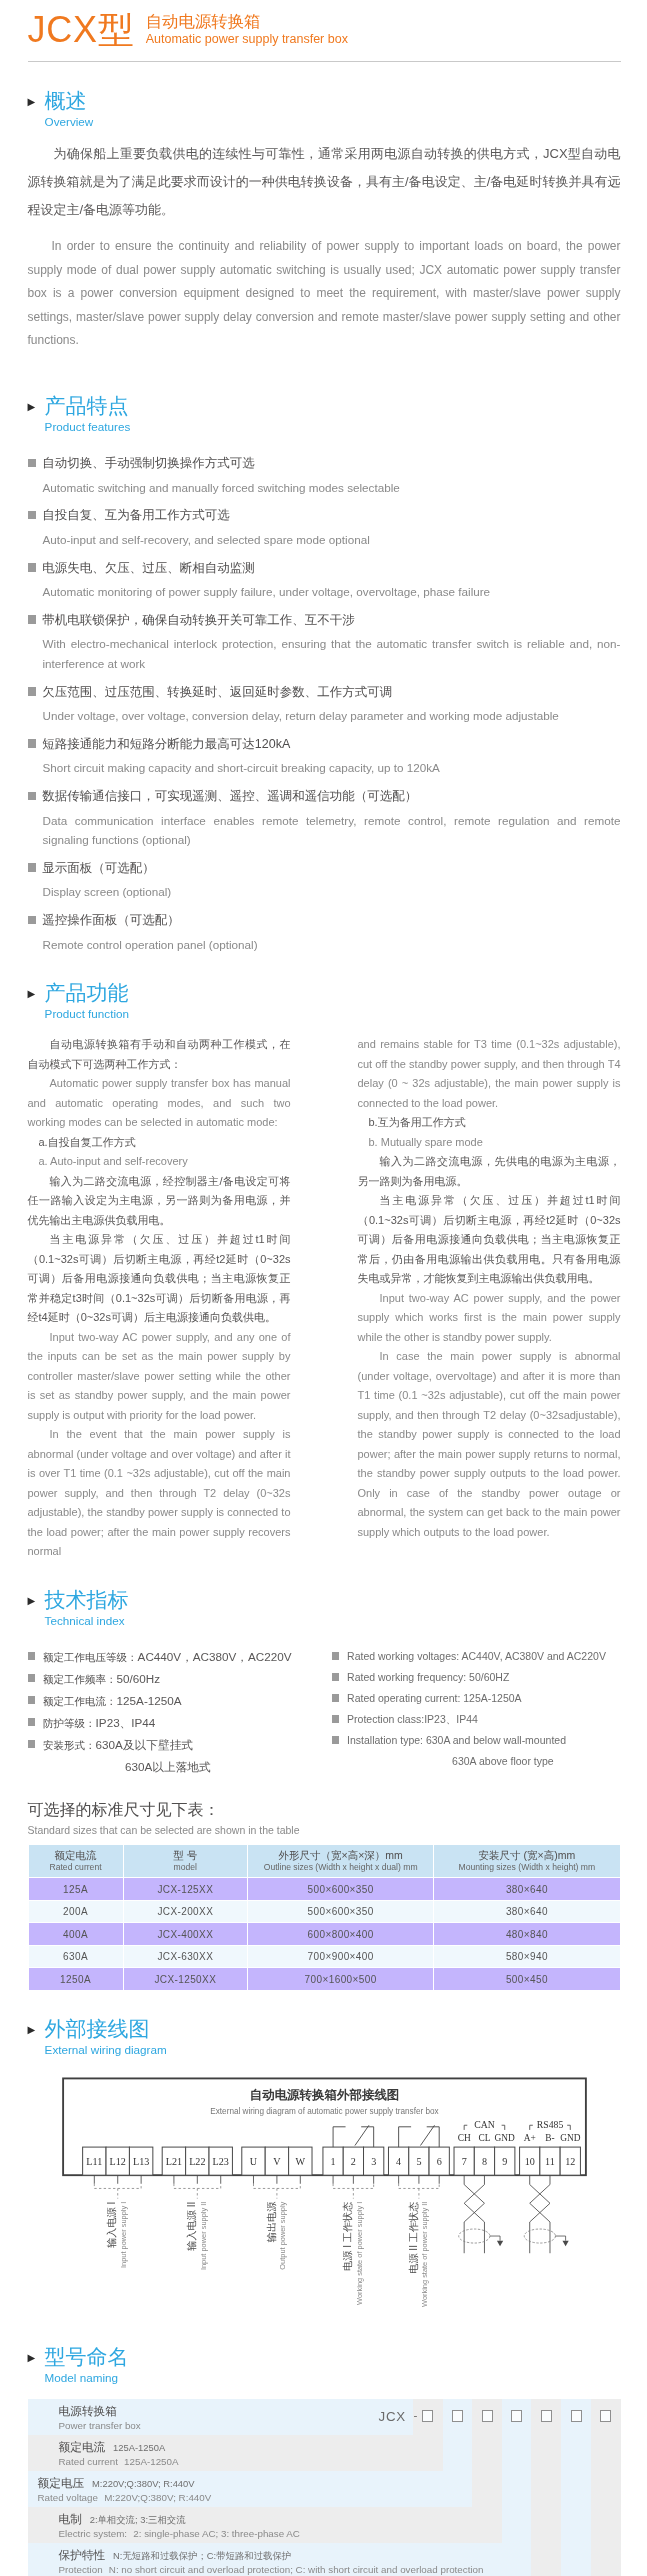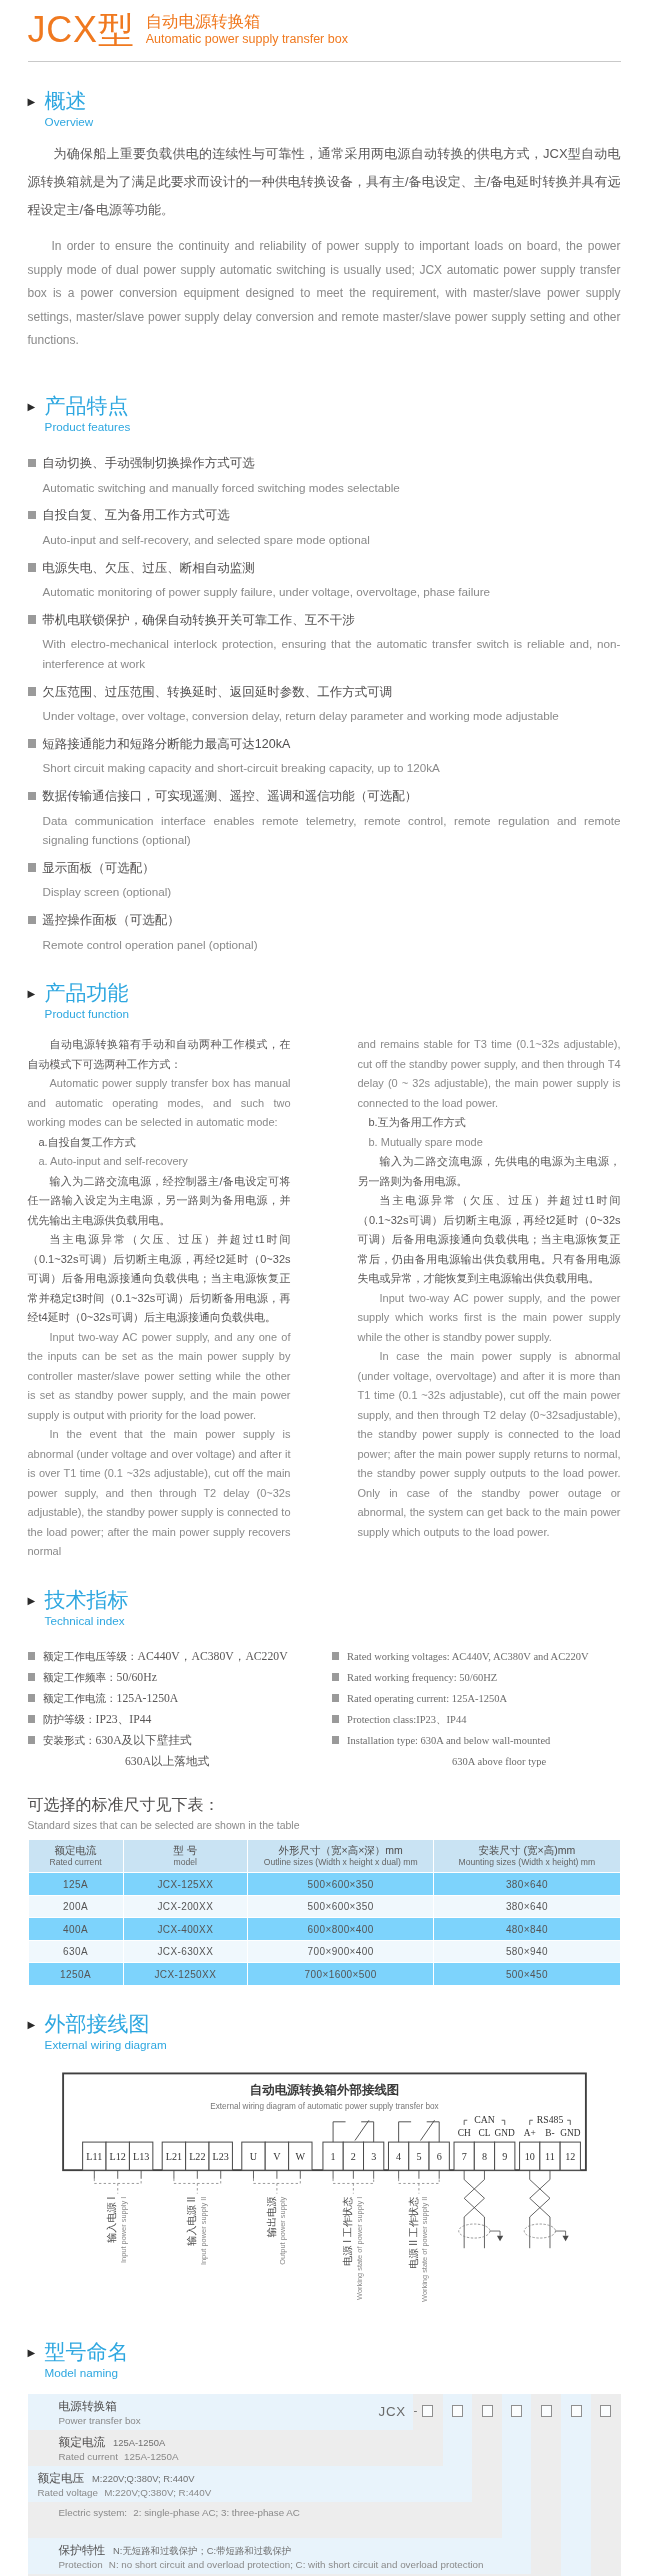--- a/index.html
+++ b/index.html
@@ -31,39 +31,39 @@
   .col{width:287px;}
   .col+.col{margin-left:19px;}
   .col p{margin:0;font-size:11px;line-height:19.5px;text-align:justify;}
   .col p.cn{color:#595757;}
   .col p.en{color:#8a8a8a;}
   .col p.ind2{text-indent:2em;}
   .col p.ind1{text-indent:1em;}
   .col p.ind0{text-indent:0;}
   
   .tech{display:flex;margin-top:17px;}
-  .tech ul{list-style:none;margin:0;padding:0;font-family:Liberation Serif, serif;}
+  .tech ul{list-style:none;margin:0;padding:0;}
   .tech-left{width:304px;}
   .tech-right{width:289px;}
   .tech li{position:relative;padding-left:15.6px;line-height:21px;}
   .tech li .sq{position:absolute;left:0;top:6.2px;width:7.8px;height:7.8px;background:#9a9a9a;}
   .tl{font-size:10.5px;color:#4f4d4d;}
   .tv{font-size:11.7px;color:#595757;}
   .tech-right .tv{font-size:10.5px;color:#6d6d6d;}
   .t2{font-size:11.7px;color:#595757;margin-left:7em;line-height:21px;}
   .t2r{font-size:10.5px;color:#6d6d6d;margin-left:10em;line-height:21px;}
   
   .note-cn{font-size:16px;color:#4f4d4d;margin-top:23.4px;}
   .note-en{font-size:10.5px;color:#8a8a8a;margin-top:3.1px;}
   table.sizes{border-collapse:separate;border-spacing:1.6px;width:593px;margin-top:7.8px;}
   table.sizes th{background:#c9e3f3;font-weight:normal;padding:3.9px 1.6px;}
   .th-cn{font-size:10.5px;color:#4f4d4d;line-height:13.3px;}
   .th-en{font-size:8.6px;color:#666;line-height:11px;}
   table.sizes td{font-size:10px;color:#555;text-align:center;height:19.5px;letter-spacing:0.4px;}
-  table.sizes tr.ra td{background:#7dd3fc;}
+  table.sizes tr.ra td{background:#c4b5fd;}
   table.sizes tr.rb td{background:#f0f8fd;}
   
   .wiring-svg{display:block;margin-top:17px;}
   
   .ladder{position:relative;width:593px;height:287px;margin-top:14px;}
   .lrow{position:absolute;left:0;height:36px;box-sizing:border-box;padding:3.9px 0 0 31px;}
   .lband{position:absolute;top:0;}
   .lsq{position:absolute;width:9.4px;height:9.4px;border:1.2px solid #8f8f8f;background:#fbfdfe;}
   .ldash{position:absolute;font-size:11.7px;color:#6a6a6a;}
   .ljcx{position:absolute;font-size:13.3px;color:#6a6a6a;letter-spacing:0.8px;}
@@ -393,20 +393,21 @@
       <div class="lband bg-gray" style="left: 385px; width: 30px; height: 36px;"></div>
       <div class="lsq" style="left: 394px; top: 11px;"></div>
       <span class="ldash" style="left: 386px; top: 8.6px;">-</span>
       <div class="lrow bg-blue" style="top: 72px; width: 444px; height: 36px; padding-left: 10px;">
         <div class="l1"><span class="term-cn">额定电压</span><span class="desc-cn">M:220V;Q:380V; R:440V</span></div>
         <div class="l2"><span>Rated voltage</span><span class="desc-en">M:220V;Q:380V; R:440V</span></div>
       </div>
       <div class="lband bg-blue" style="left: 415px; width: 30px; height: 72px;"></div>
       <div class="lsq" style="left: 424px; top: 11px;"></div>
       <div class="lrow bg-gray" style="top: 108px; width: 474px; height: 36px;">
+        <div class="l1"><span class="term-cn">电制</span><span class="desc-cn">2:单相交流; 3:三相交流</span></div>
         <div class="l2"><span>Electric system:</span><span class="desc-en">2: single-phase AC; 3: three-phase AC</span></div>
       </div>
       <div class="lband bg-gray" style="left: 444px; width: 30px; height: 108px;"></div>
       <div class="lsq" style="left: 454px; top: 11px;"></div>
       <div class="lrow bg-blue" style="top: 144px; width: 503px; height: 36px;">
         <div class="l1"><span class="term-cn">保护特性</span><span class="desc-cn">N:无短路和过载保护；C:带短路和过载保护</span></div>
         <div class="l2"><span>Protection</span><span class="desc-en">N: no short circuit and overload protection; C: with short circuit and overload protection</span></div>
       </div>
       <div class="lband bg-blue" style="left: 474px; width: 30px; height: 144px;"></div>
       <div class="lsq" style="left: 483px; top: 11px;"></div>

